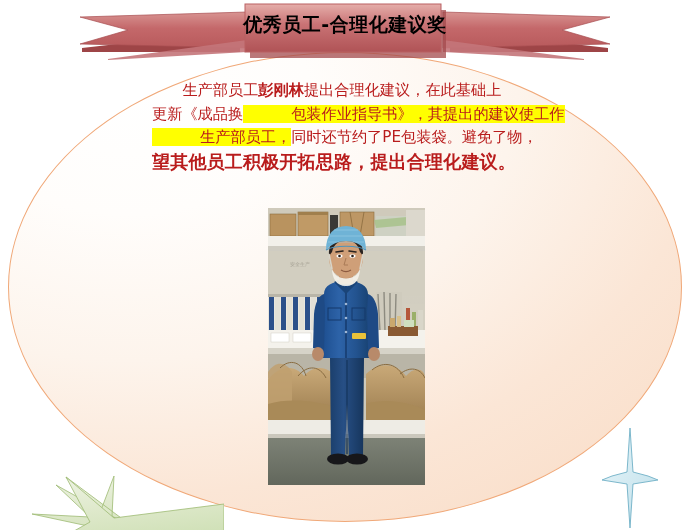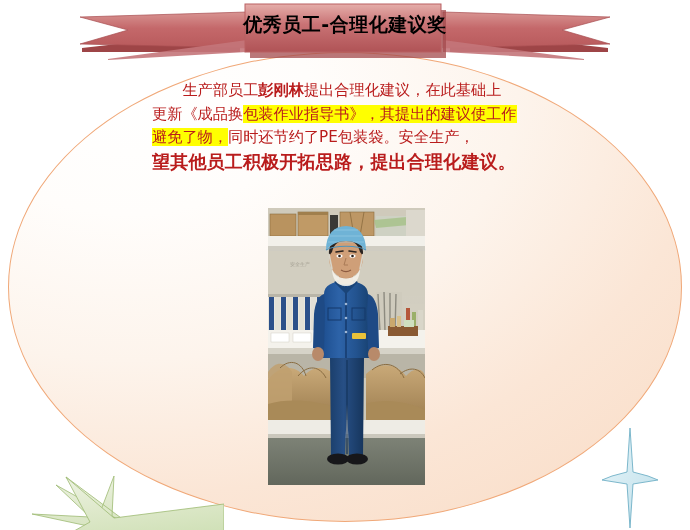--- a/index.html
+++ b/index.html
@@ -88,20 +88,21 @@
     color: #b91c1c;
     text-align: justify;
     text-justify: inter-ideograph;
   }
   #text-block .ln {
     display: block;
     white-space: nowrap;
   }
   .hl {
     background: #ffff00;
+    padding-left: 48px;
   }
   .bold {
     font-weight: bold;
   }
   .lastline {
     font-weight: bold;
     font-size: 18px;
     letter-spacing: 0.2px;
   }
 
@@ -189,21 +190,21 @@
 </div>
 
 <div id="text-block">
   <span class="ln">
     <span>　　</span><span>生产部员工</span><span class="bold">彭刚林</span><span>提出合理化建议，在此基础上</span>
   </span>
   <span class="ln">
     <span>更新《成品换</span><span class="hl">包装作业指导书》，其提出的建议使工作</span>
   </span>
   <span class="ln">
-    <span class="hl">避免了物，</span><span>同时还节约了PE包装袋。安全生产，</span>
+    <span class="hl">生产部员工，</span><span>同时还节约了PE包装袋。避免了物，</span>
   </span>
   <span class="ln lastline">望其他员工积极开拓思路，提出合理化建议。</span>
 </div>
 
 <div id="photo">
   <svg width="157" height="277" viewBox="0 0 157 277">
     <defs>
       <linearGradient id="wallG" x1="0" y1="0" x2="0" y2="1">
         <stop offset="0%" stop-color="#d7d3c6"></stop>
         <stop offset="100%" stop-color="#c8c4b6"></stop>

